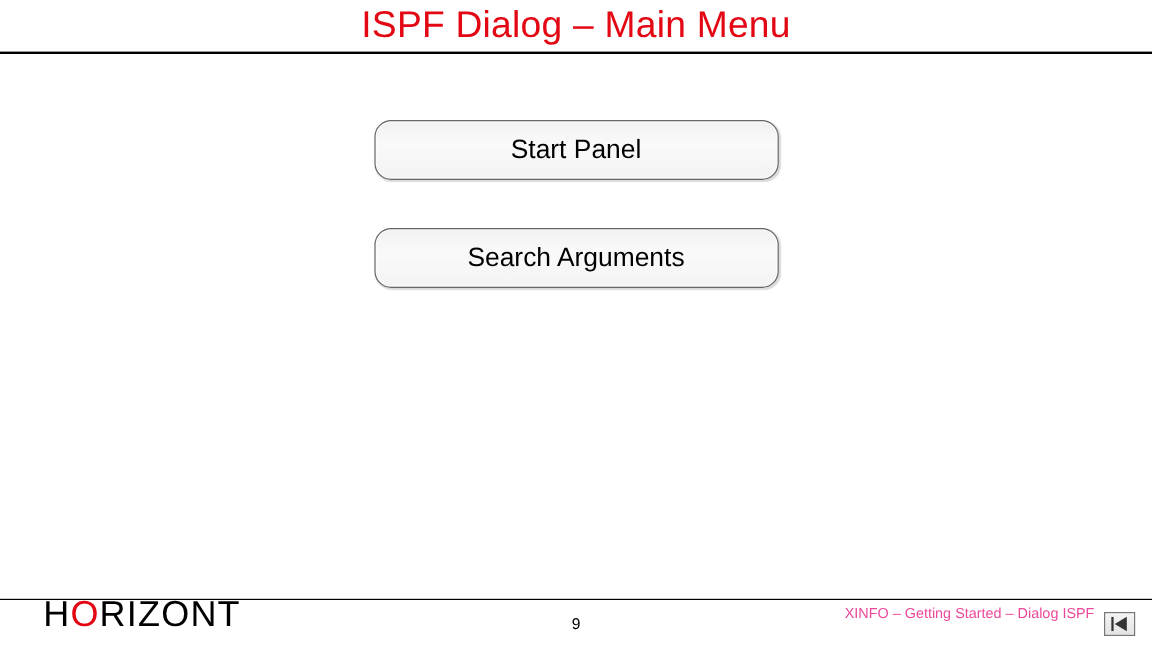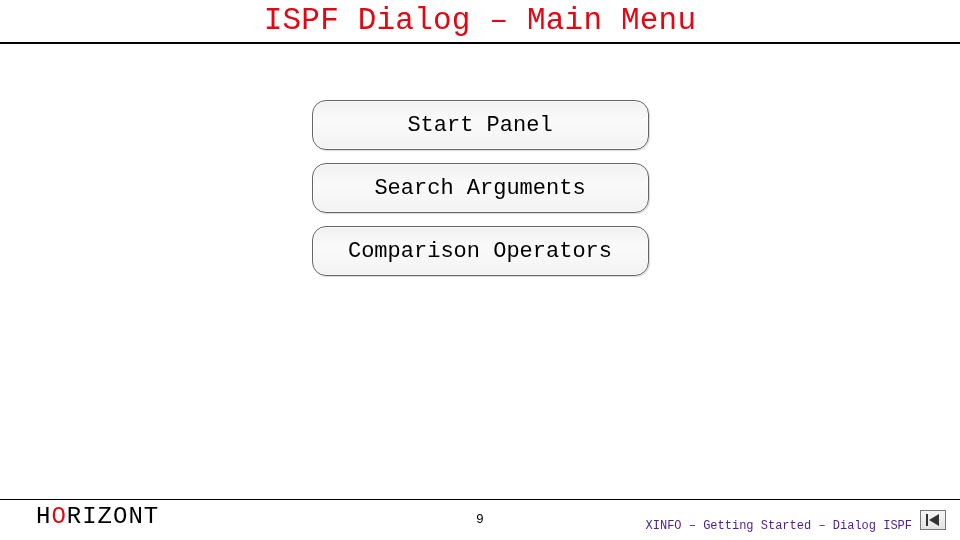--- a/index.html
+++ b/index.html
@@ -9,21 +9,20 @@
     height: 540px;
     background: #ffffff;
     font-family: Arial, Helvetica, sans-serif;
     overflow: hidden;
   }
   .slide {
     position: relative;
     width: 960px;
     height: 540px;
     box-sizing: border-box;
-    font-family: Liberation Mono, monospace;
   }
   .title {
     text-align: center;
     font-size: 31px;
     color: #e30613;
     padding-top: 3px;
     letter-spacing: 0.2px;
   }
   .title-rule {
     border: none;
@@ -31,21 +30,21 @@
     margin: 4px 0 0 0;
   }
   .buttons {
     position: absolute;
     top: 100px;
     left: 0;
     width: 960px;
     display: flex;
     flex-direction: column;
     align-items: center;
-    gap: 13px;
+    gap: 40px;
   }
   .menu-btn {
     width: 335px;
     height: 48px;
     border-radius: 14px;
     border: 1px solid #666;
     background: linear-gradient(#f1f1f1 0%, #fafafa 40%, #f3f3f3 100%);
     box-shadow: 1px 1px 1px rgba(0,0,0,0.15), inset 0 0 0 1px rgba(255,255,255,0.6);
     font-size: 22px;
     color: #000;
@@ -59,39 +58,39 @@
     position: absolute;
     left: 0;
     bottom: 40px;
     width: 960px;
     border-top: 1px solid #000;
   }
   .brand {
     position: absolute;
     left: 36px;
     bottom: 10px;
-    font-size: 24px;
+    font-size: 30px;
     letter-spacing: 1px;
     color: #000;
   }
   .brand .accent { color: #e30613; }
   .page-no {
     position: absolute;
     left: 50%;
     transform: translateX(-50%);
     bottom: 13px;
     font-size: 13px;
     color: #000;
   }
   .footer-right {
     position: absolute;
     right: 48px;
-    bottom: 7px;
+    bottom: 22px;
     font-size: 12px;
-    color: #4c1d95;
+    color: #ec4899;
   }
   .nav-icon {
     position: absolute;
     right: 14px;
     bottom: 10px;
     width: 24px;
     height: 18px;
     border: 1px solid #777;
     background: linear-gradient(#f5f5f5,#e3e3e3);
     display: flex;
@@ -109,23 +108,20 @@
   <div class="title">ISPF Dialog – Main Menu</div>
   <hr class="title-rule">
 
   <div class="buttons">
     <div class="menu-btn">
       <span>Start Panel</span>
     </div>
     <div class="menu-btn">
       <span>Search Arguments</span>
     </div>
-    <div class="menu-btn">
-      <span>Comparison Operators</span>
-    </div>
   </div>
 
   <div class="footer-line"></div>
 
   <div class="brand">
     <span>H</span><span class="accent">O</span><span>RIZONT</span>
   </div>
 
   <div class="page-no">9</div>
 

